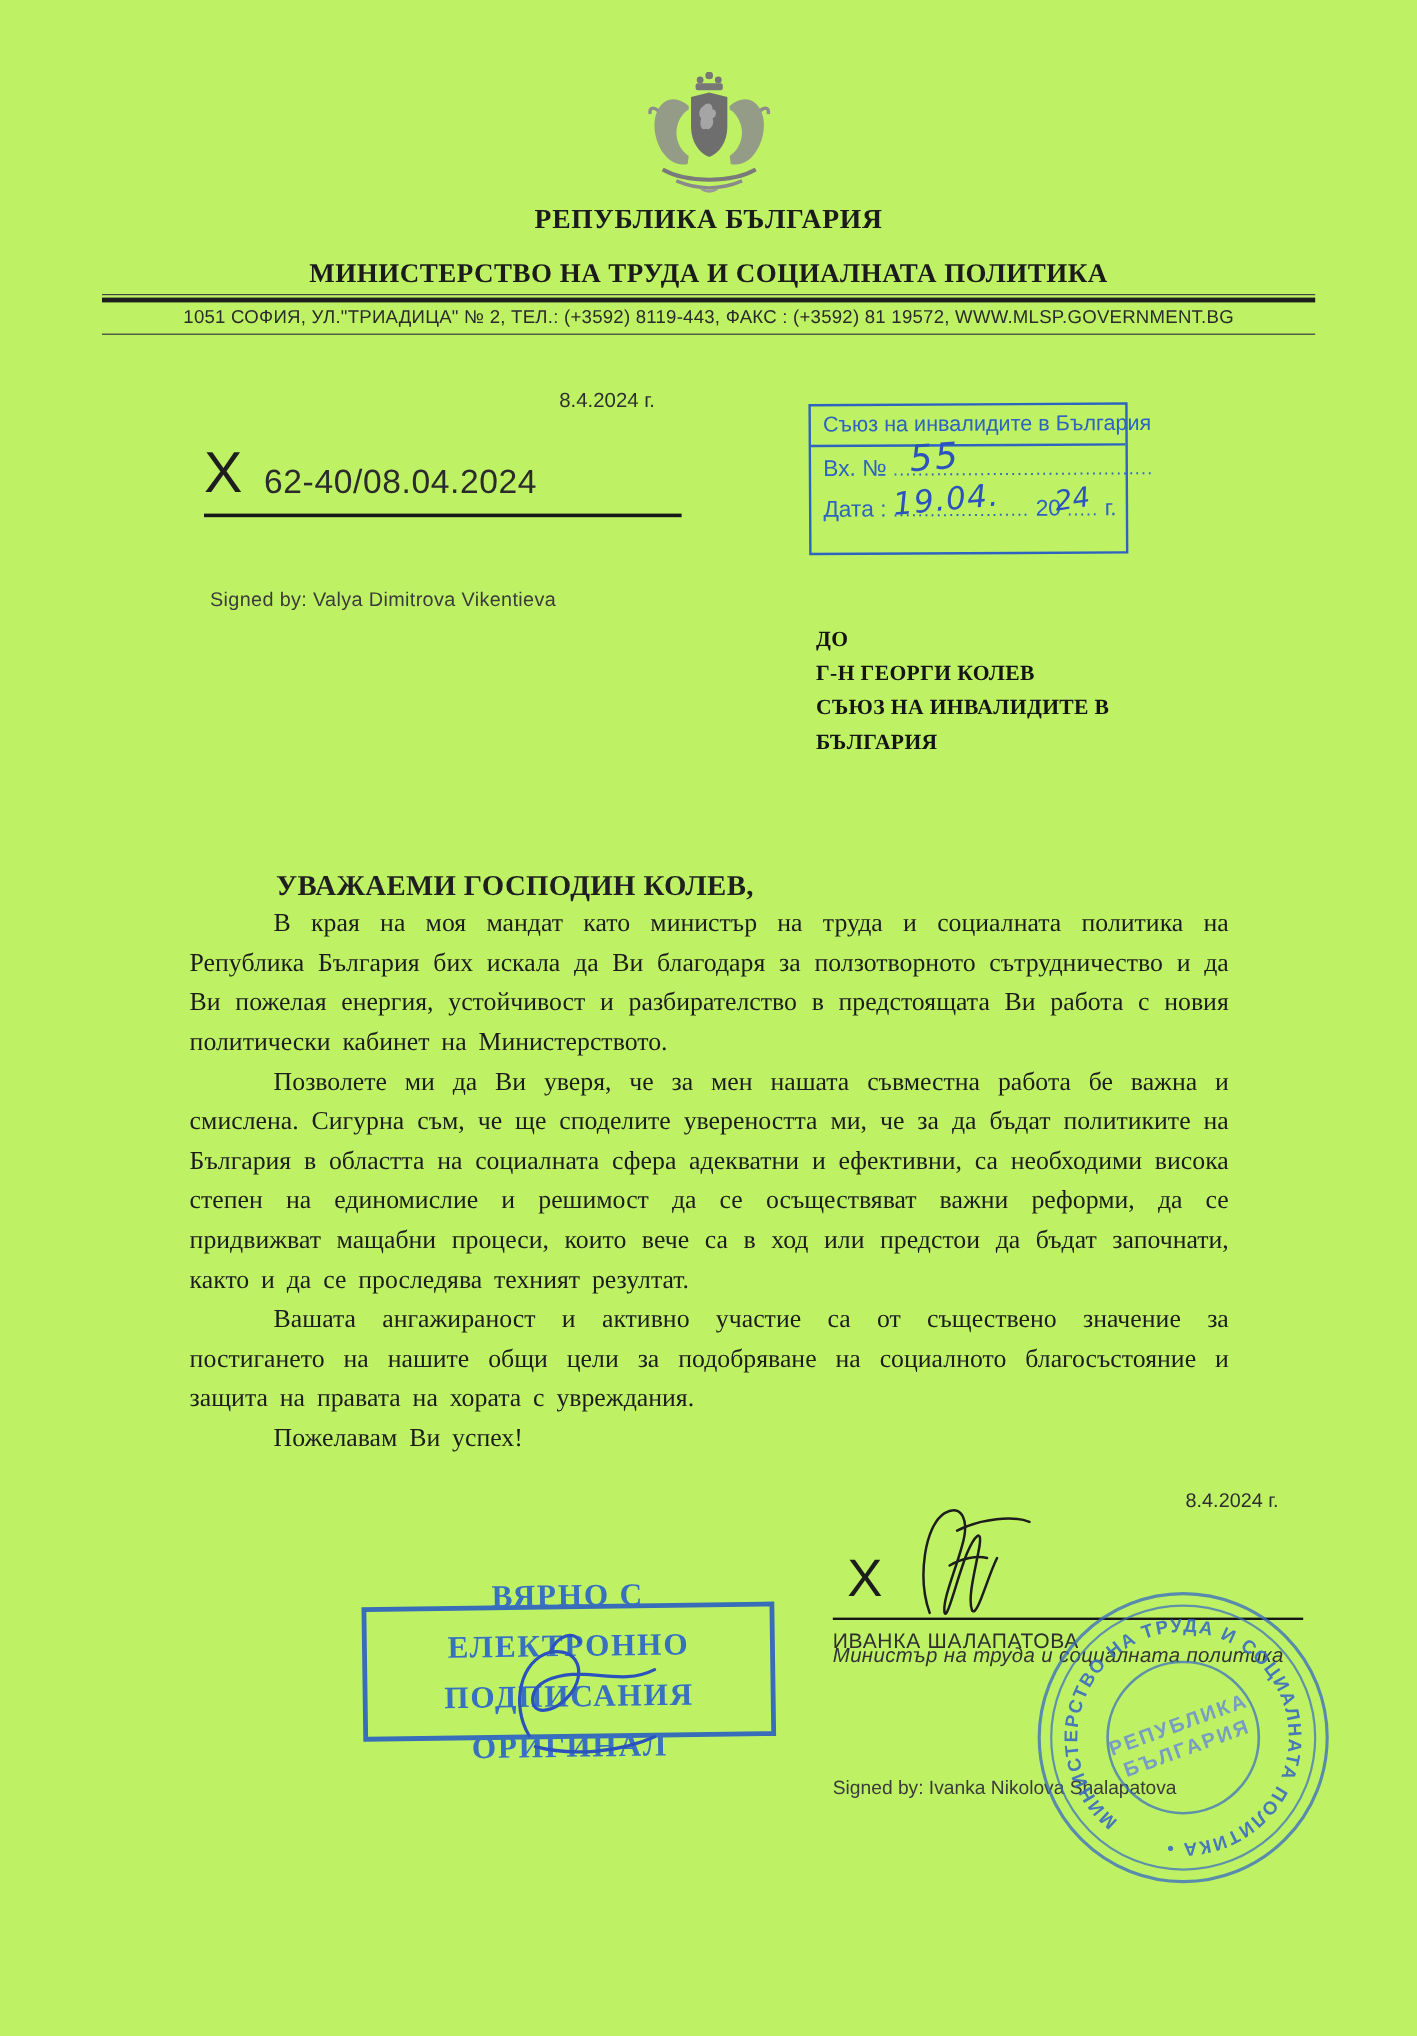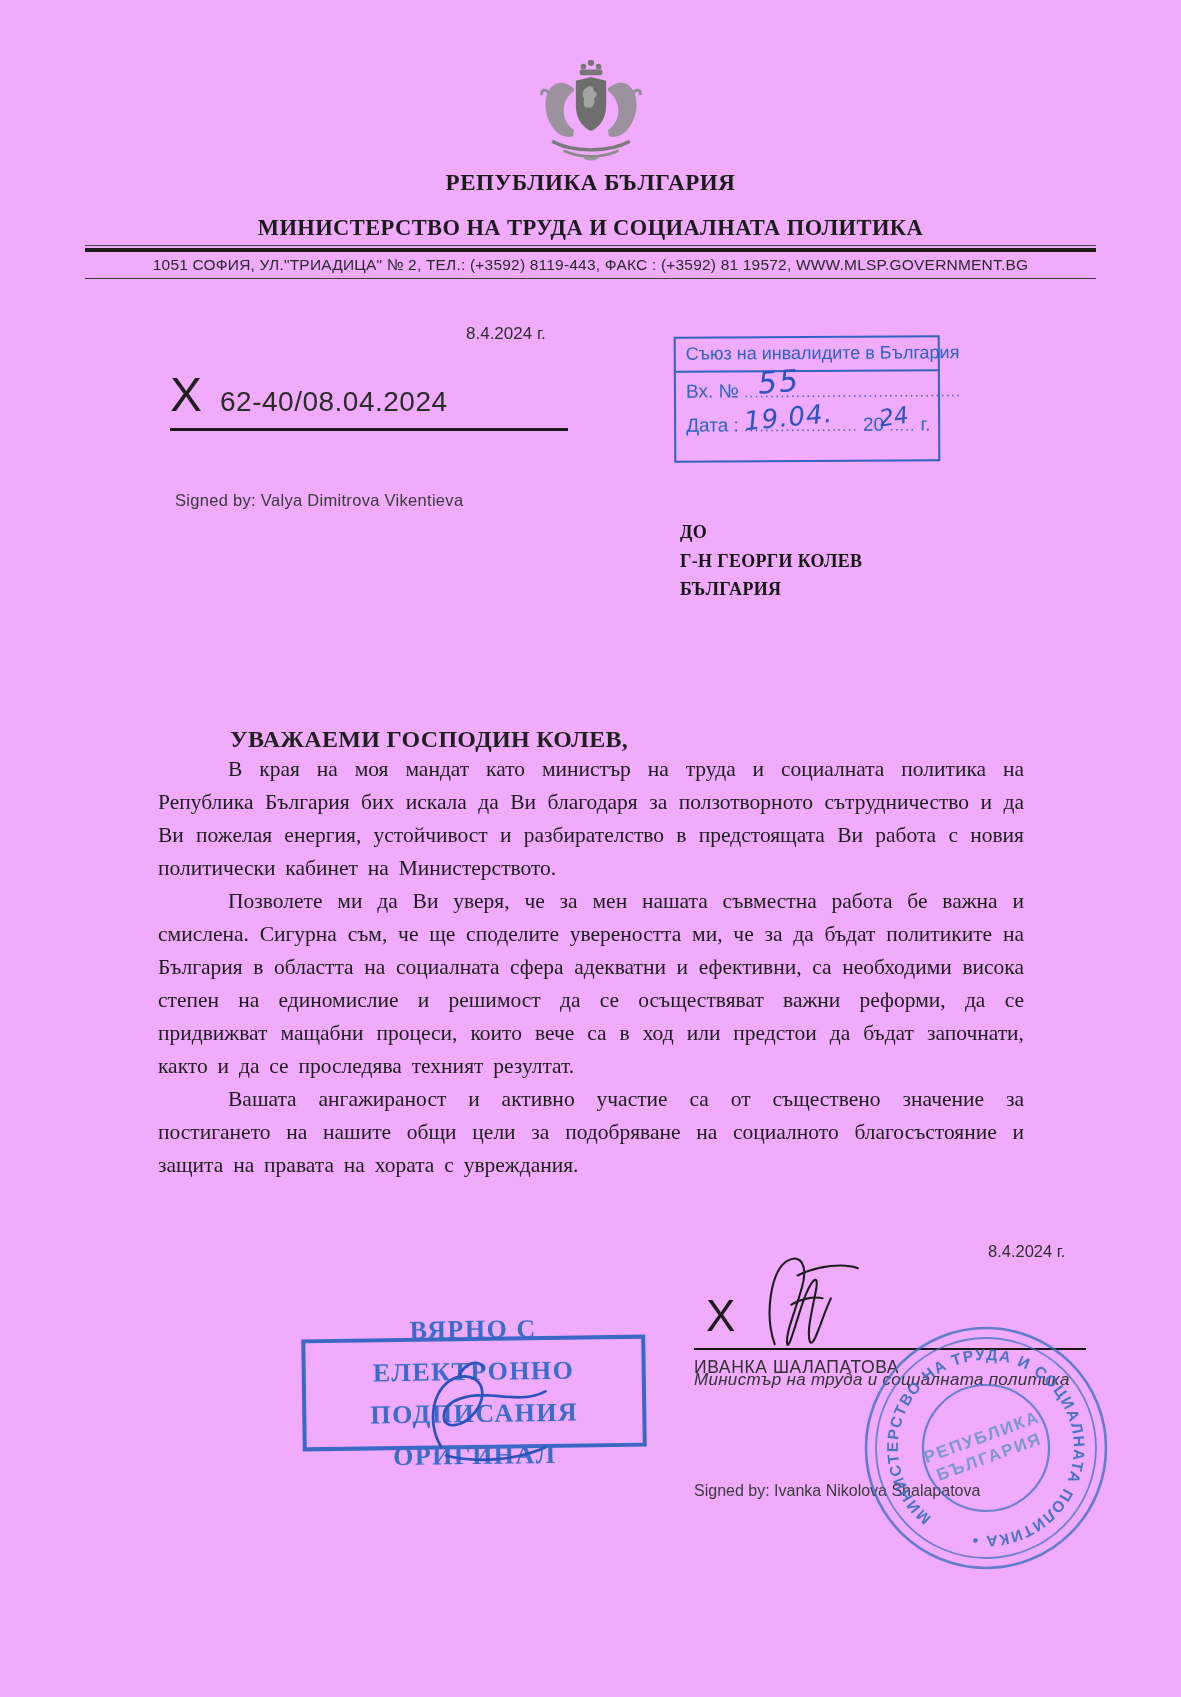--- a/index.html
+++ b/index.html
@@ -2,21 +2,21 @@
 <html><head>
 <meta charset="utf-8">
 <style>
   * { margin: 0; padding: 0; box-sizing: border-box; }
   html, body { background: #e8e8e8; }
   .page {
     position: relative;
     width: 1181px;
     height: 1697px;
     margin: 0 auto;
-    background: #f0abfc;
+    background: #bef264;
     overflow: hidden;
     font-family: "Liberation Serif", serif;
     color: #1f1f1f;
   }
 
   
   .letterhead { position: absolute; left: 85px; top: 60px; width: 1011px; text-align: center; }
   .crest { display: block; margin: 0 auto 6px auto; }
   .country { font-size: 23px; font-weight: bold; letter-spacing: 0.6px; color: #1b1b1b; }
   .ministry { font-size: 22.5px; font-weight: bold; letter-spacing: 0.4px; margin-top: 19px; color: #1b1b1b; }
@@ -133,28 +133,30 @@
         <span>г.</span>
         <span class="hand hand-date">19.04.</span>
         <span class="hand hand-year">24</span>
       </div>
     </div>
   </div>
 
   <div class="recipient">
     <div>ДО</div>
     <div>Г-Н ГЕОРГИ КОЛЕВ</div>
+    <div>СЪЮЗ НА ИНВАЛИДИТЕ В</div>
     <div>БЪЛГАРИЯ</div>
   </div>
 
   <div class="body-block">
     <div class="salutation">УВАЖАЕМИ ГОСПОДИН КОЛЕВ,</div>
     <p>В края на моя мандат като министър на труда и социалната политика на Република България бих искала да Ви благодаря за ползотворното сътрудничество и да Ви пожелая енергия, устойчивост и разбирателство в предстоящата Ви работа с новия политически кабинет на Министерството.</p>
     <p>Позволете ми да Ви уверя, че за мен нашата съвместна работа бе важна и смислена. Сигурна съм, че ще споделите увереността ми, че за да бъдат политиките на България в областта на социалната сфера адекватни и ефективни, са необходими висока степен на единомислие и решимост да се осъществяват важни реформи, да се придвижват мащабни процеси, които вече са в ход или предстои да бъдат започнати, както и да се проследява техният резултат.</p>
     <p>Вашата ангажираност и активно участие са от съществено значение за постигането на нашите общи цели за подобряване на социалното благосъстояние и защита на правата на хората с увреждания.</p>
+    <p class="no-justify">Пожелавам Ви успех!</p>
   </div>
 
   <div class="sig-date">8.4.2024 г.</div>
   <div class="sig-x">X</div>
 
   <svg class="sig-scribble" width="104" height="100" viewBox="0 0 100 95">
     <g stroke="#1d1d1d" stroke-width="2" fill="none" stroke-linecap="round">
       <path d="M18 88 C8 60 14 18 30 8 C44 0 50 14 44 34 C38 56 28 78 30 88 C32 94 40 60 48 40 C54 26 60 20 58 34 C55 52 48 76 52 86 C56 92 64 60 72 44"></path>
       <path d="M40 22 C60 12 85 10 98 15"></path>
       <path d="M34 50 C44 44 56 42 64 44"></path>

